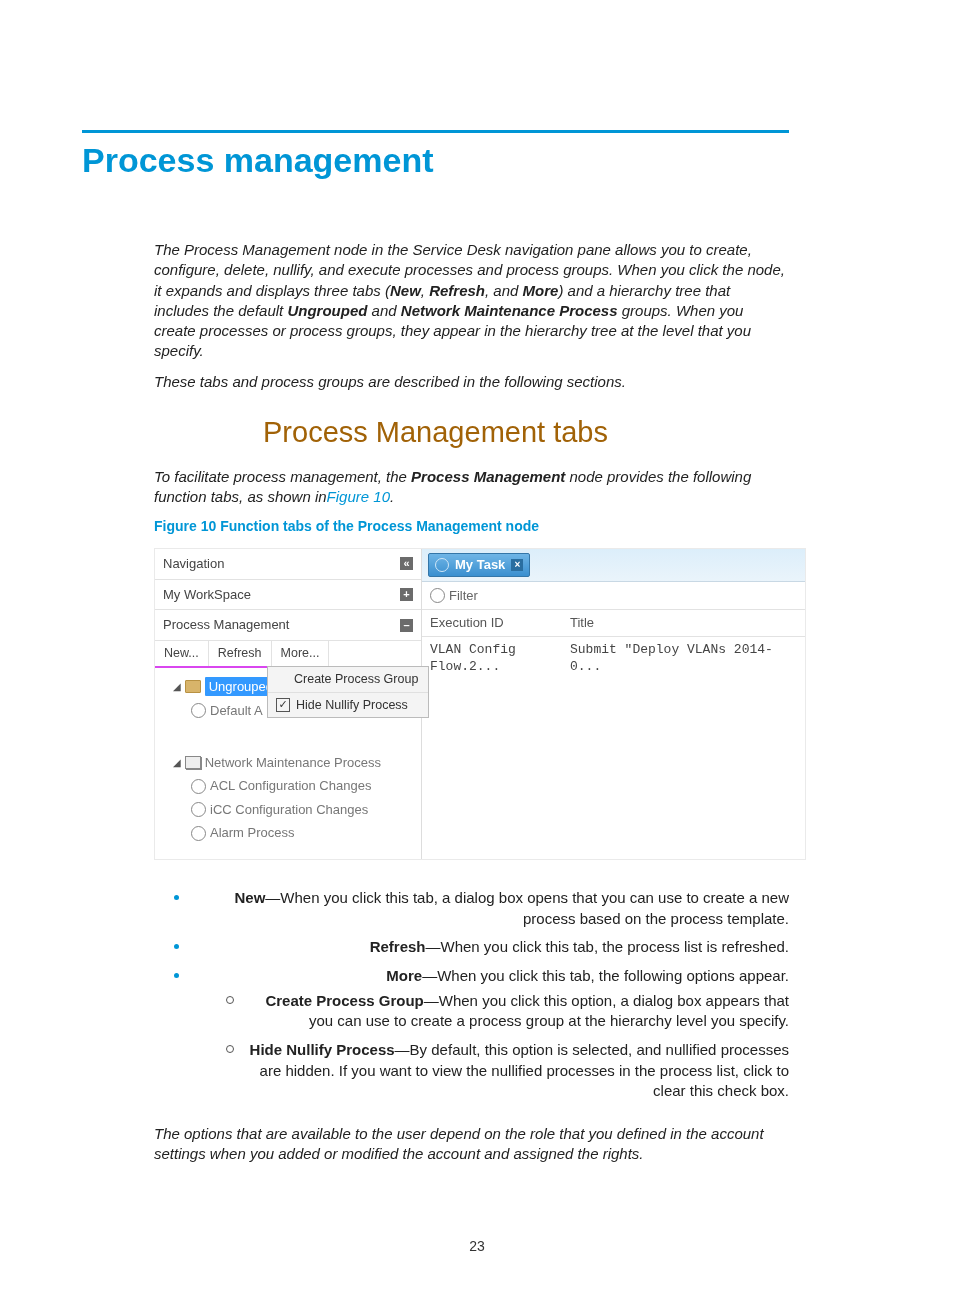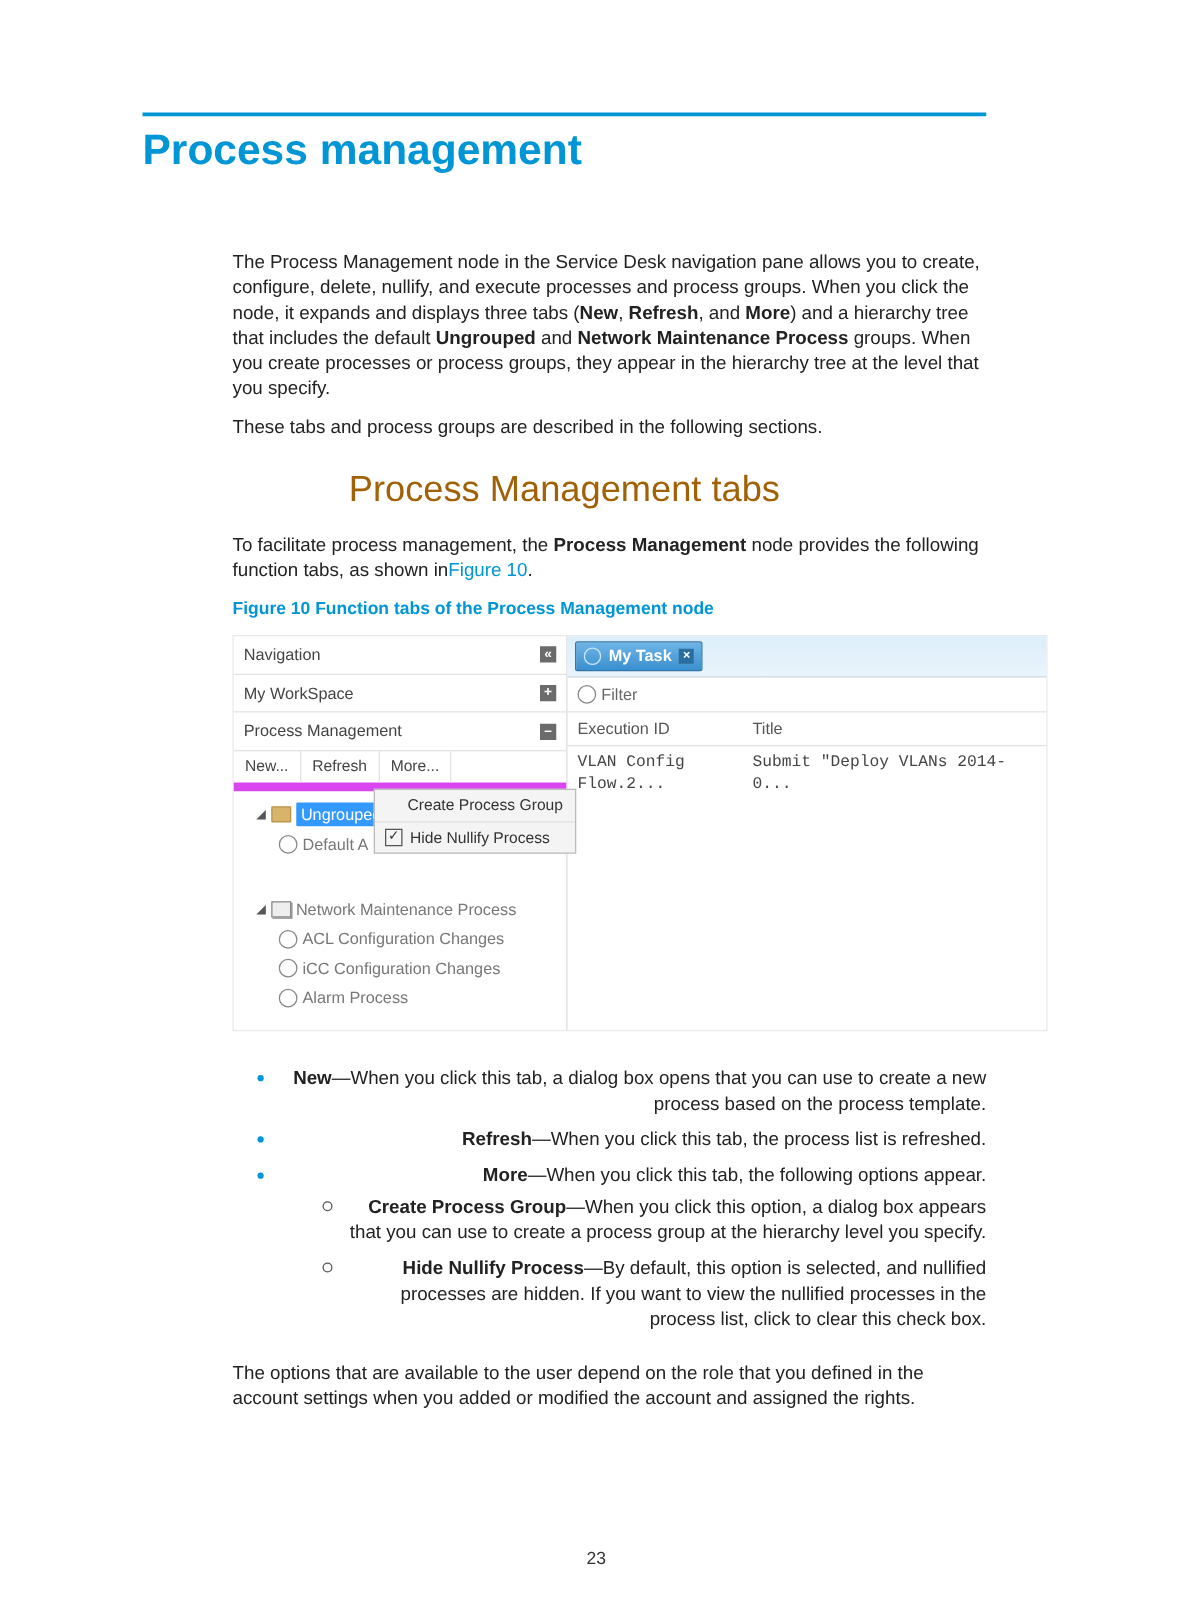--- a/index.html
+++ b/index.html
@@ -8,40 +8,41 @@
     padding: 0;
     width: 954px;
     height: 1296px;
     font-family: Arial, Helvetica, sans-serif;
     font-size: 15px;
     color: #222;
     background: #fff;
   }
   .page {
     box-sizing: border-box;
-    padding: 90px 82px 0 114px;
+    padding: 90px 82px 0 82px;
     width: 871px;
+    margin-top: 40px;
   }
   .rule {
     border: none;
     border-top: 3px solid #0096d6;
     margin: 0 0 6px 0;
   }
   h1.page-title {
     color: #0096d6;
     font-size: 34px;
     font-weight: bold;
     margin: 8px 0 60px 0;
     font-family: Arial, Helvetica, sans-serif;
   }
   .body-text {
     margin-left: 72px;
     line-height: 1.35;
   }
-  .body-text p { margin: 0 0 10px 0; }
+  .body-text p { margin: 0 0 10px 0; font-style: italic; }
   h2.section-title {
     color: #a16207;
     font-size: 29px;
     font-weight: normal;
     margin: 24px 0 18px 0;
     text-align: center;
   }
   .fig-caption {
     color: #0096d6;
     font-weight: bold;
@@ -76,21 +77,21 @@
     width: 13px; height: 13px;
     background: #6b6b6b;
     color: #fff;
     font-size: 11px;
     line-height: 13px;
     text-align: center;
     font-weight: bold;
   }
   .tabs-row {
     display: flex;
-    border-bottom: 7px solid #d946ef;
+    border-bottom: 2px solid #d946ef;
     align-items: center;
   }
   .tabs-row .tab-btn {
     padding: 4px 9px;
     font-size: 12.5px;
     border-right: 1px solid #e2e2e2;
   }
   .tree {
     padding: 6px 6px 14px 6px;
     font-size: 13px;

